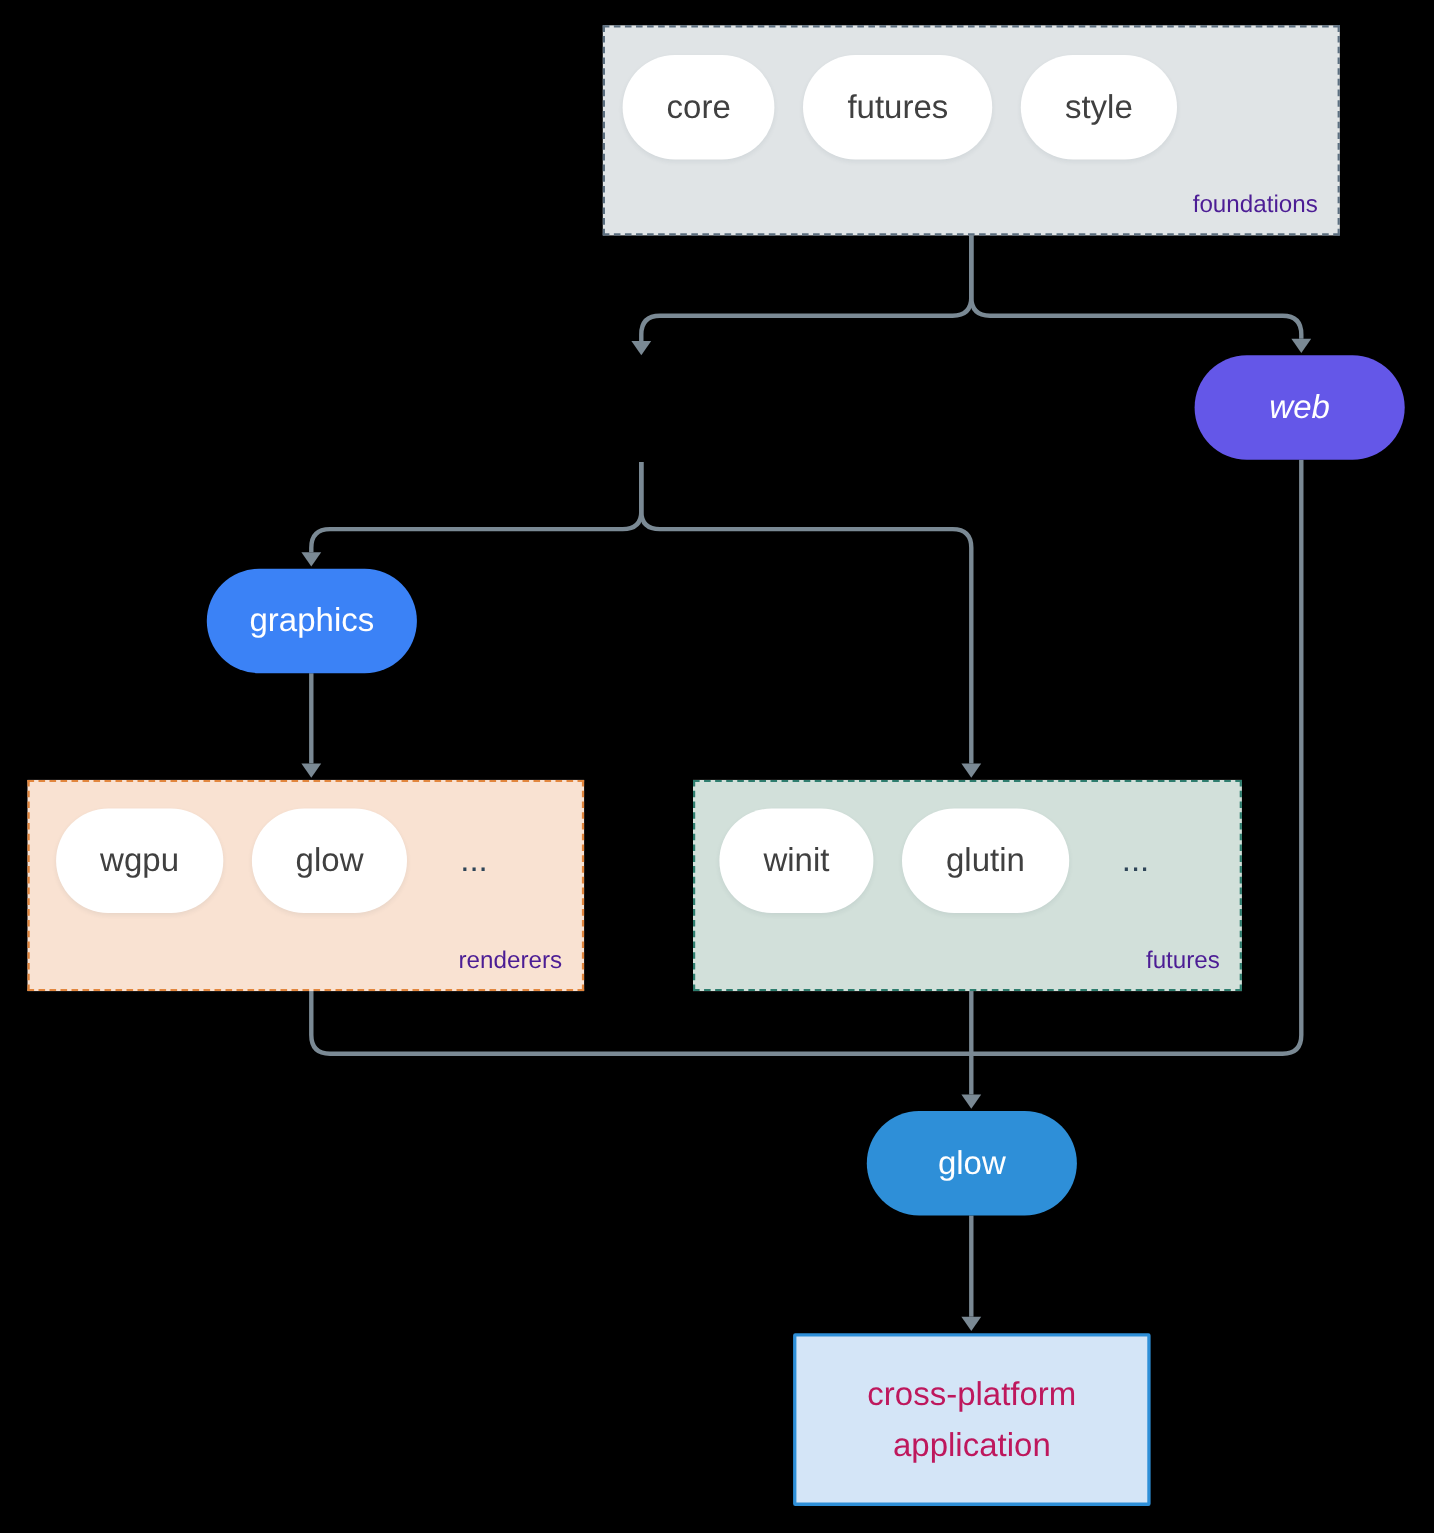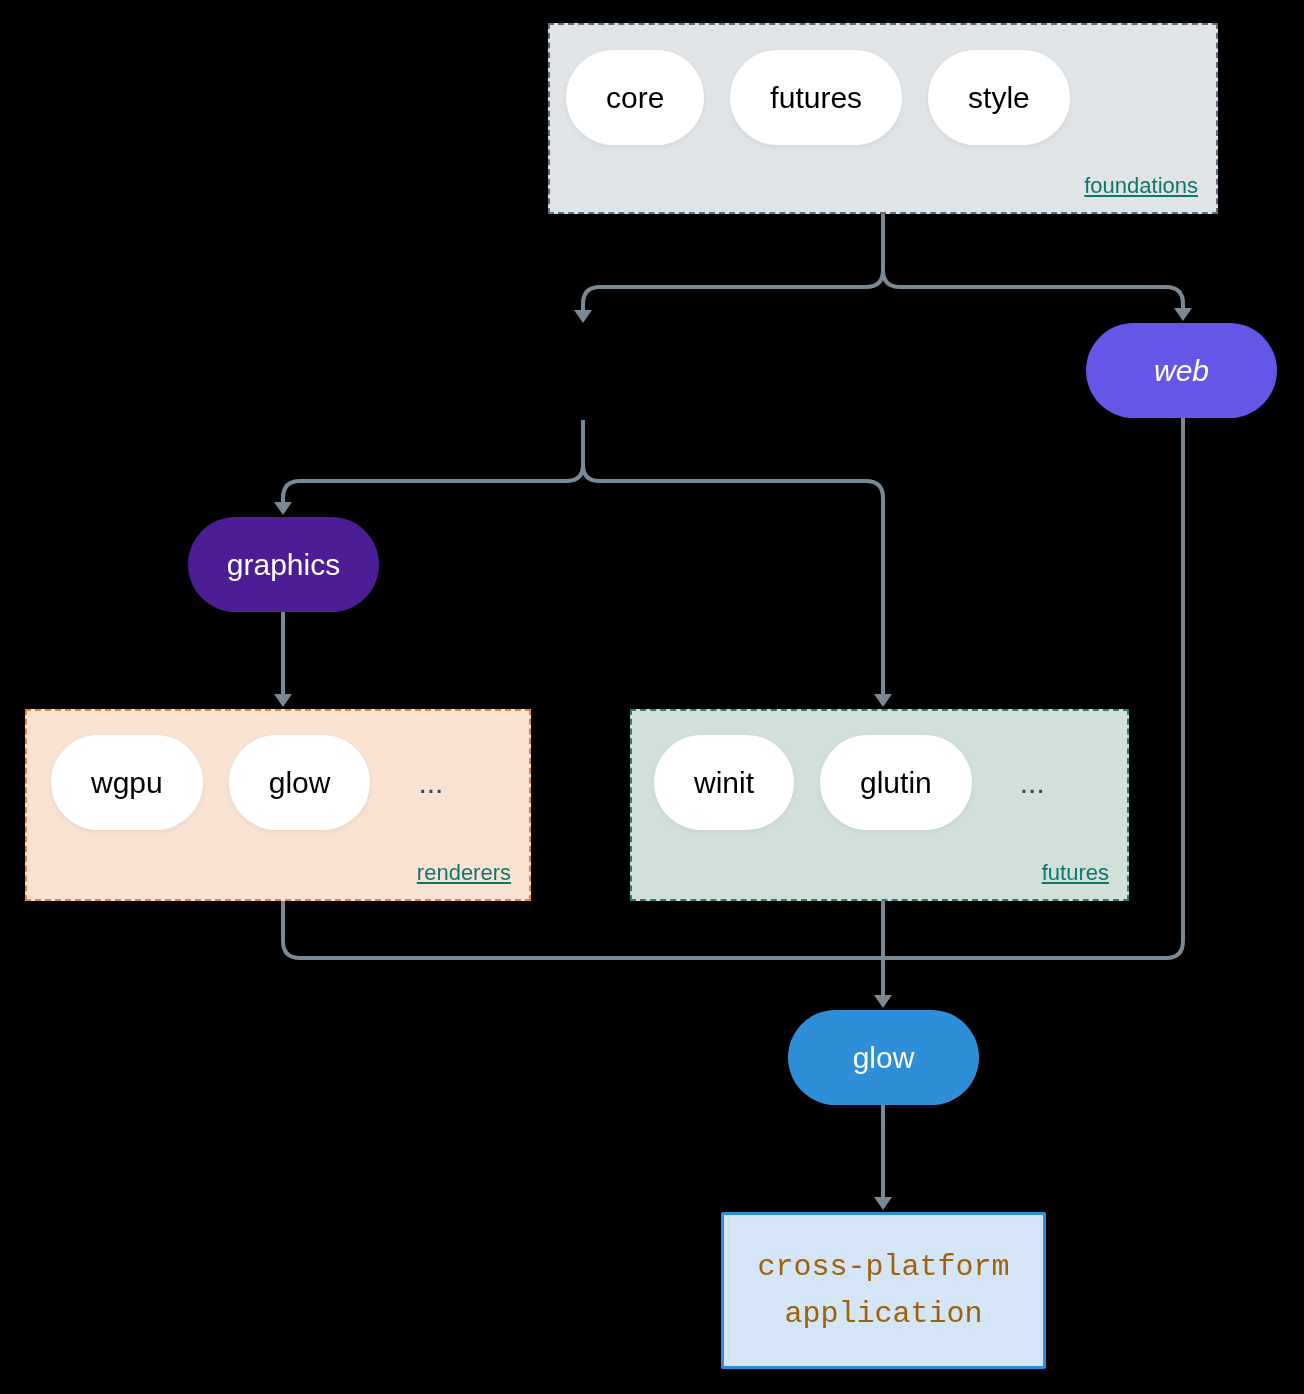--- a/index.html
+++ b/index.html
@@ -29,49 +29,48 @@
     background:#f9e2d2;border:2px dashed #e2863d;
     padding:24px 0 0 24px;
   }
   .gb-shells{
     left:630px;top:709px;width:499px;height:192px;
     background:#d2e0da;border:2px dashed #2e7d6e;
     padding:24px 0 16px 22px;
   }
   .group-label{
     position:absolute;right:18px;bottom:13px;
-    font-size:22px;color:#0f766e;text-decoration:underline;
+    font-size:22px;color:#4c1d95;
   }
   .whitepill{
     background:#fff;border-radius:48px;height:95px;
     display:flex;align-items:center;justify-content:center;
-    padding:0 40px;font-size:30px;color:#000000;
+    padding:0 40px;font-size:30px;color:#404040;
     box-shadow:0 2px 5px rgba(40,60,80,0.08);
   }
   .ellipsis{
     font-size:30px;color:#2f4558;margin-left:22px;
     align-self:center;
   }
   .nodepill{
     position:absolute;z-index:1;width:191px;height:95px;border-radius:48px;
     display:flex;align-items:center;justify-content:center;
     font-size:30px;color:#ffffff;
   }
   .n-native{left:487px;top:325px;background:#6457e8;}
   .n-web{left:1086px;top:323px;background:#6457e8;font-style:italic;}
-  .n-graphics{left:188px;top:517px;background:#4c1d95;}
+  .n-graphics{left:188px;top:517px;background:#3b82f6;}
   .n-iced{left:788px;top:1010px;background:#2e8fd8;}
   .appbox{
     position:absolute;z-index:1;box-sizing:border-box;
     left:721px;top:1212px;width:325px;height:157px;
     background:#d4e5f7;border:3px solid #2e8fd8;border-radius:2px;
     display:flex;align-items:center;justify-content:center;text-align:center;
-    font-size:30px;line-height:47px;color:#a16207;
+    font-size:30px;line-height:47px;color:#be185d;
     padding:0 28px;
-    font-family:Liberation Mono, monospace;
   }
 </style>
 </head>
 <body>
 
 <div id="canvas">
 
   <svg id="edges" width="1304" height="1394" viewBox="0 0 1304 1394">
     <path class="edge" d="M883 214 V270 Q883 287 866 287 H600 Q583 287 583 304 V310"></path>
     <polygon class="arrowhead" points="574,310 592,310 583,323"></polygon>

